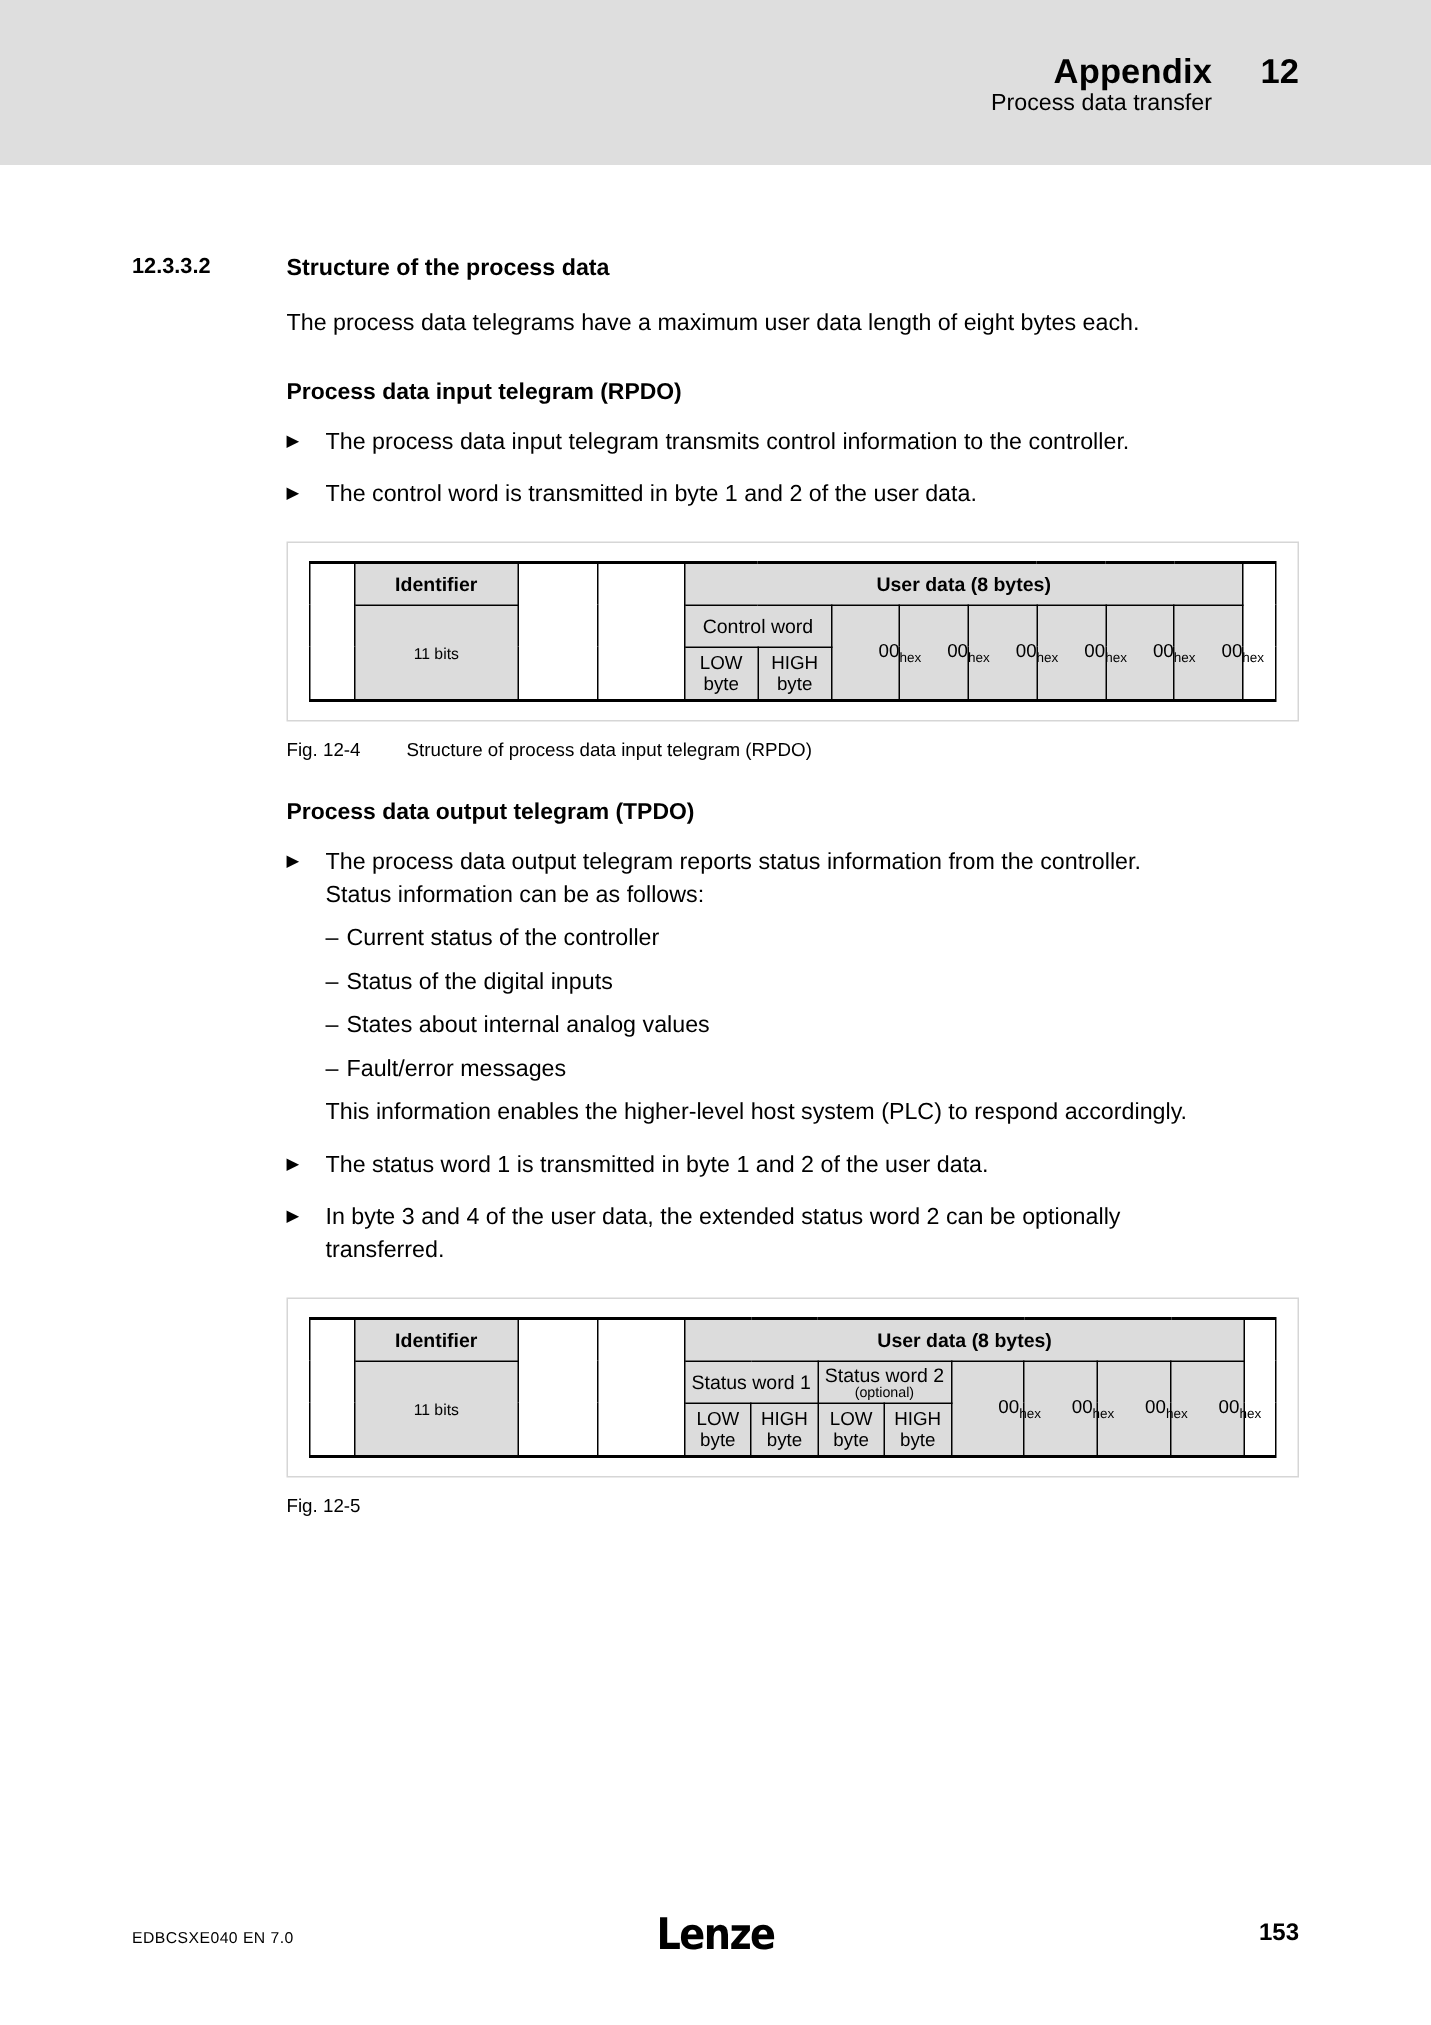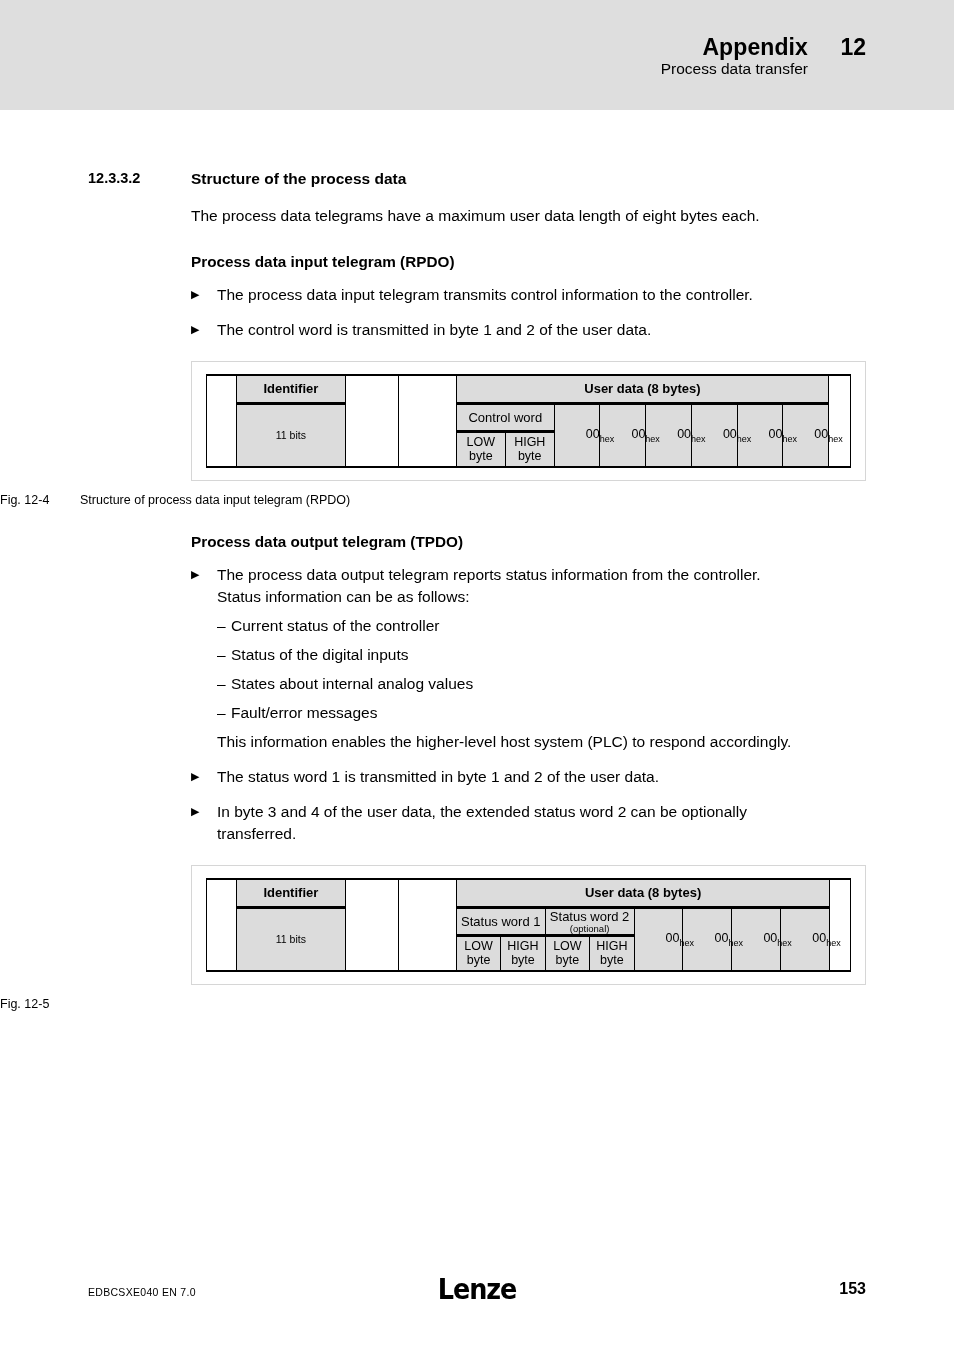--- a/index.html
+++ b/index.html
@@ -147,36 +147,37 @@
   }
   .tg td {
     border-left: 1px solid #000;
     border-right: 1px solid #000;
     padding: 0;
     text-align: center;
     vertical-align: middle;
     font-size: 12.5px;
     height: 28px;
   }
-  .tg td.hline-b { border-bottom: 3px solid #000000; }
+  .tg td.hline-b { border-bottom: 1px solid #000000; }
 
   .cell-gray { background: #dcdcdc; }
   .cell-white { background: #ffffff; }
 
   .lbl-bold { font-weight: bold; font-size: 13px; }
   .lbl-small { font-size: 10.5px; }
   .lbl-mid { font-size: 13px; }
   .lbl-opt { font-size: 9.5px; display: block; line-height: 1.05; }
   .lbl-two { font-size: 12.5px; line-height: 1.12; }
   .hexv { font-size: 12.5px; white-space: nowrap; padding-left: 31px; }
   .hexv sub { font-size: 9px; }
 
   .fig-caption {
     display: flex;
     margin-top: 12px;
+    margin-left: 191px;
     font-size: 12.5px;
   }
   .fig-cap-num { width: 80px; flex: none; }
   .fig-cap-txt { flex: 1; }
 
   
   .page-footer {
     position: absolute;
     bottom: 0; left: 0;
     width: 954px;

